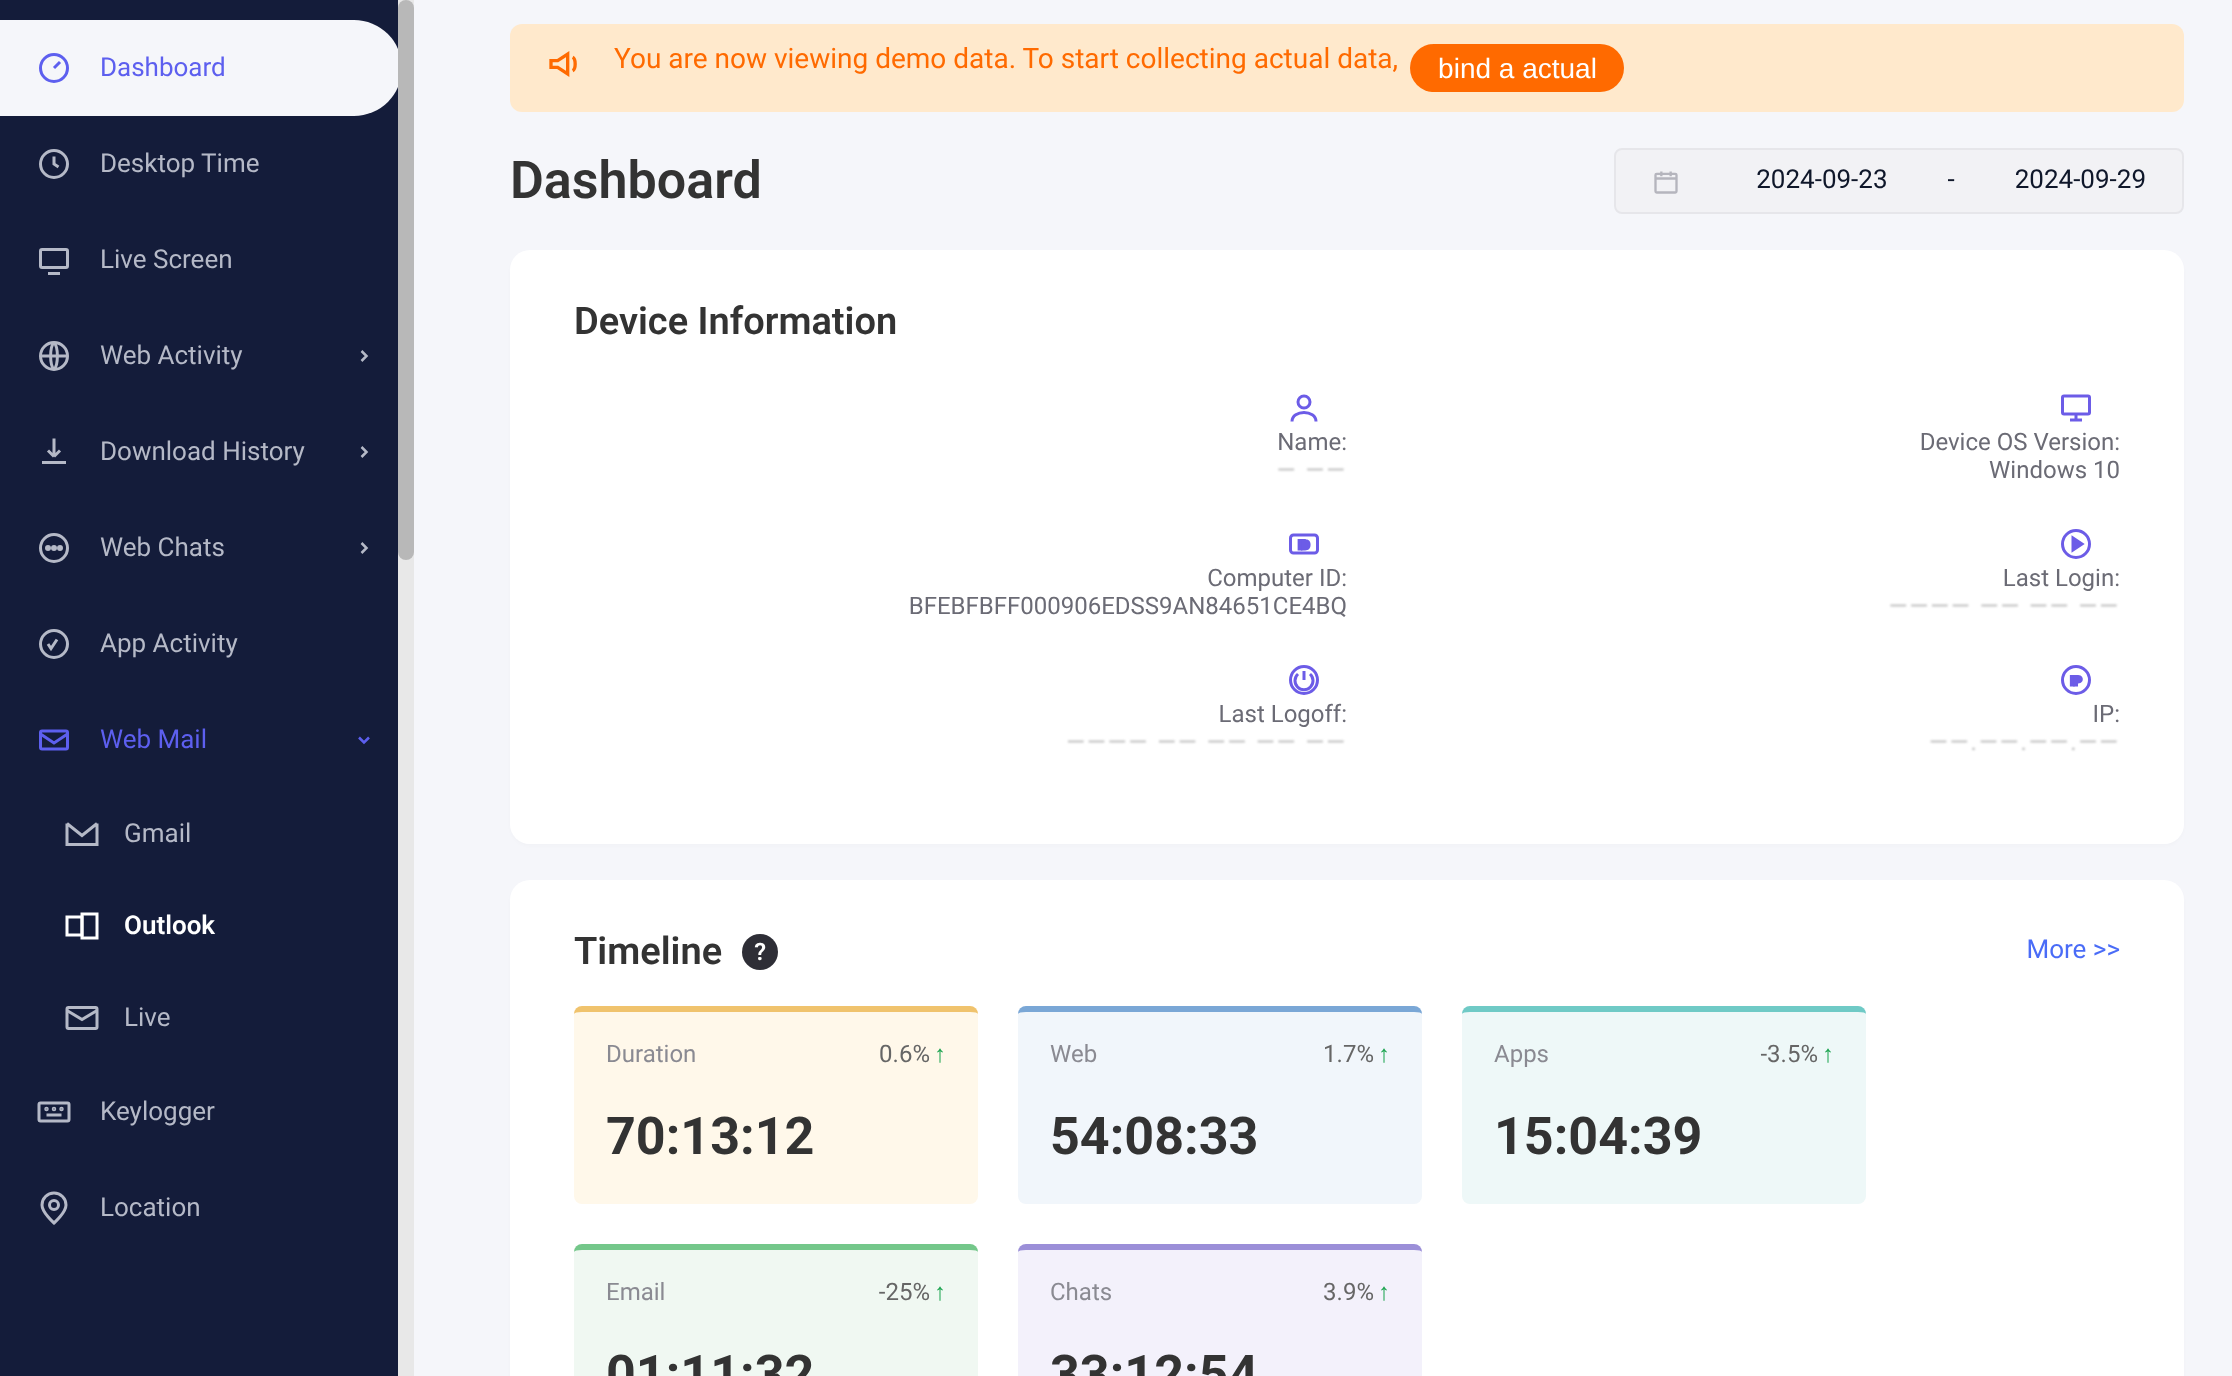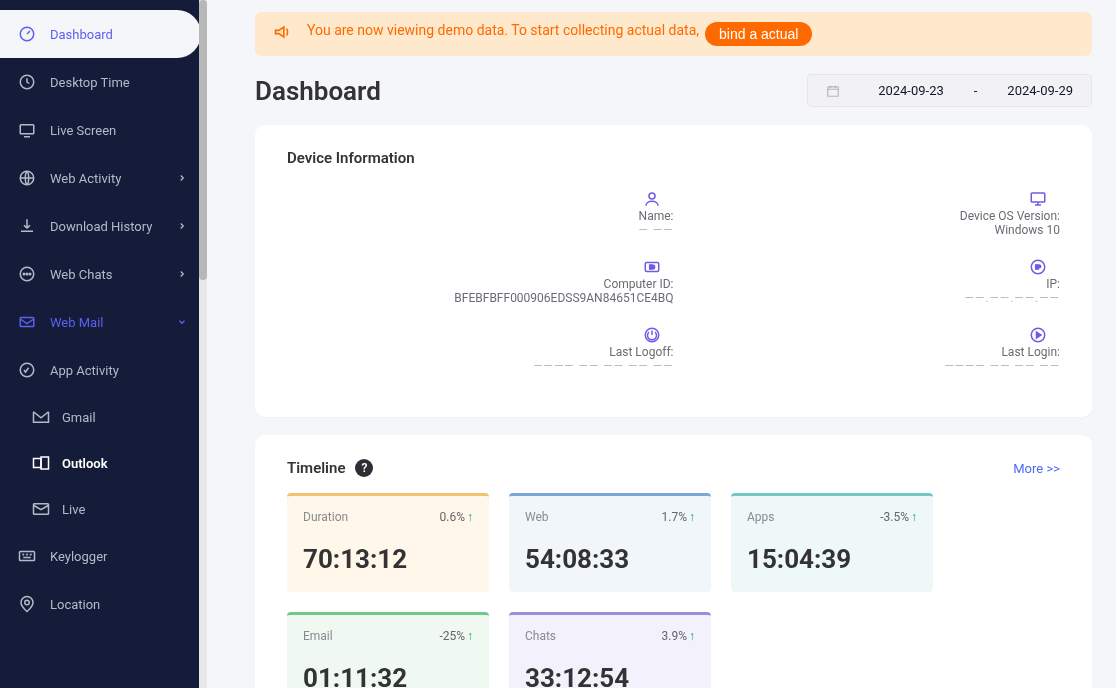--- a/index.html
+++ b/index.html
@@ -135,21 +135,21 @@
 }
 .date-picker .icon { margin-right: 8px; display:inline-flex;}
 .card {
   background: #fff;
   border-radius: 10px;
   padding: 24px 32px;
   margin-top: 18px;
   box-shadow: 0 1px 2px rgba(0,0,0,0.02);
 }
 .card-title {
-  font-size: 15px;
+  font-size: 19px;
   font-weight: 600;
   color: #333;
   margin-bottom: 22px;
 }
 .device-grid {
   display: flex;
 }
 .device-col { flex:1; }
 .device-row {
   display: flex;
@@ -281,42 +281,42 @@
           <circle cx="16" cy="12" r="1" fill="#b5b9c7"></circle>
         </svg>
     </span>
     <span>Web Chats</span>
     <span class="chevron">
       <svg width="10" height="10" viewBox="0 0 24 24" fill="none" stroke="#b5b9c7" stroke-width="3">
           <path d="M9 6l6 6-6 6"></path>
         </svg>
     </span>
   </div>
+  <div class="sidebar-item">
+    <span class="icon">
+      <svg width="18" height="18" viewBox="0 0 24 24" fill="none" stroke="#b5b9c7" stroke-width="2">
+          <circle cx="12" cy="12" r="9"></circle>
+          <path d="M8 12l2 3 4-6"></path>
+        </svg>
+    </span>
+    <span>App Activity</span>
+  </div>
   <div class="sidebar-item expanded">
     <span class="icon">
       <svg width="18" height="18" viewBox="0 0 24 24" fill="none" stroke="#5d5fef" stroke-width="2">
           <rect x="3" y="6" width="18" height="12" rx="1"></rect>
           <path d="M3 8l9 6 9-6"></path>
         </svg>
     </span>
     <span>Web Mail</span>
     <span class="chevron">
       <svg width="10" height="10" viewBox="0 0 24 24" fill="none" stroke="#5d5fef" stroke-width="3">
           <path d="M6 9l6 6 6-6"></path>
         </svg>
     </span>
-  </div>
-  <div class="sidebar-item">
-    <span class="icon">
-      <svg width="18" height="18" viewBox="0 0 24 24" fill="none" stroke="#b5b9c7" stroke-width="2">
-          <circle cx="12" cy="12" r="9"></circle>
-          <path d="M8 12l2 3 4-6"></path>
-        </svg>
-    </span>
-    <span>App Activity</span>
   </div>
   <div class="sidebar-subitem">
     <span class="icon">
       <svg width="18" height="14" viewBox="0 0 24 18" fill="none" stroke="#b5b9c7" stroke-width="2">
           <path d="M2 2l10 8 10-8M2 2v14h20V2"></path>
         </svg>
     </span>
     <span>Gmail</span>
   </div>
   <div class="sidebar-subitem bold">
@@ -432,35 +432,35 @@
                 <path d="M8 20h8M12 16v4"></path>
               </svg>
           </span>
           <span>Device OS Version: </span>
           <span>Windows 10</span>
         </div>
         <div class="device-row">
           <span class="icon">
             <svg width="18" height="18" viewBox="0 0 24 24" fill="none" stroke="#6c5ce7" stroke-width="2">
                 <circle cx="12" cy="12" r="9"></circle>
+                <path d="M10 8l6 4-6 4V8z" fill="#6c5ce7"></path>
+              </svg>
+          </span>
+          <span>Last Login: </span>
+          <span class="blurred">———— —— —— ——</span>
+        </div>
+        <div class="device-row">
+          <span class="icon">
+            <svg width="18" height="18" viewBox="0 0 24 24" fill="none" stroke="#6c5ce7" stroke-width="2">
+                <circle cx="12" cy="12" r="9"></circle>
                 <text x="12" y="15" font-size="8" fill="#6c5ce7" text-anchor="middle" font-weight="bold">IP</text>
               </svg>
           </span>
           <span>IP: </span>
           <span class="blurred">——.——.——.——</span>
-        </div>
-        <div class="device-row">
-          <span class="icon">
-            <svg width="18" height="18" viewBox="0 0 24 24" fill="none" stroke="#6c5ce7" stroke-width="2">
-                <circle cx="12" cy="12" r="9"></circle>
-                <path d="M10 8l6 4-6 4V8z" fill="#6c5ce7"></path>
-              </svg>
-          </span>
-          <span>Last Login: </span>
-          <span class="blurred">———— —— —— ——</span>
         </div>
       </div>
     </div>
   </div>
 
   <div class="card">
     <div class="timeline-header">
       <div class="timeline-title-wrap">
         <div class="card-title" style="margin-bottom:0">Timeline</div>
         <span class="help-badge">?</span>

